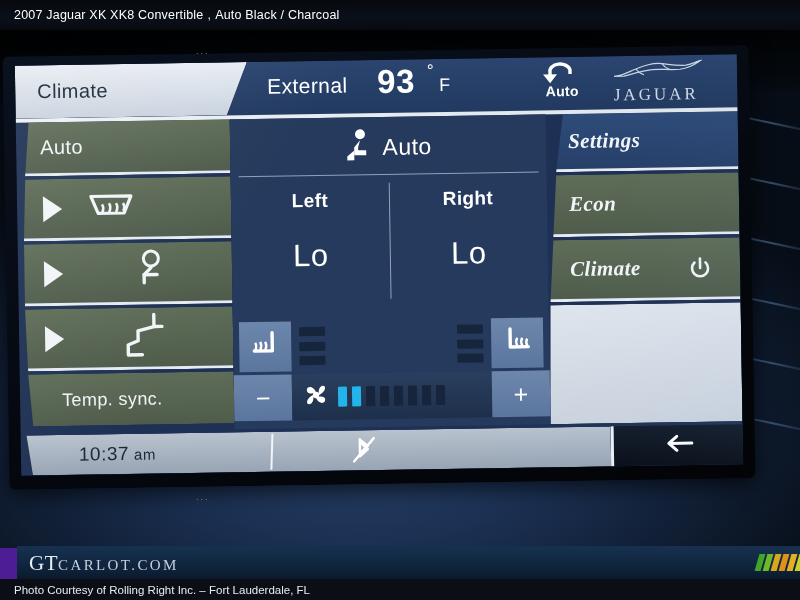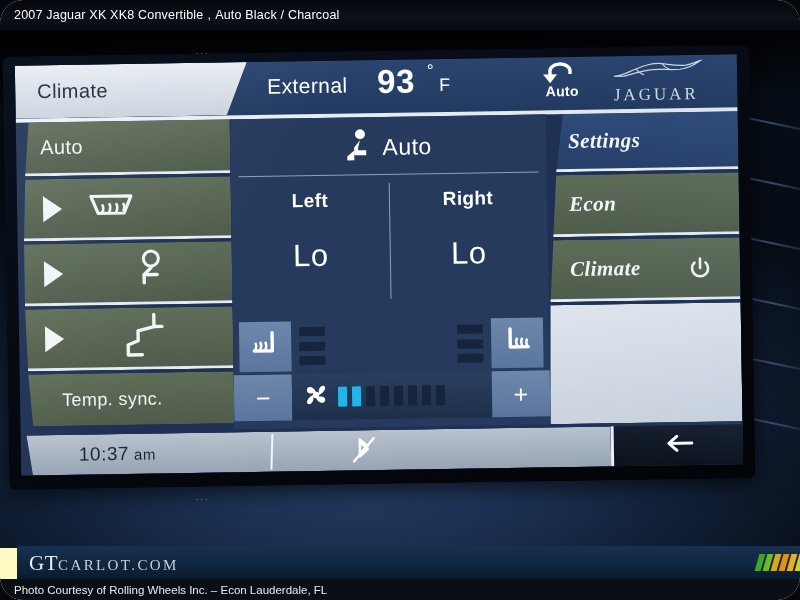--- a/index.html
+++ b/index.html
@@ -8,23 +8,22 @@
     width: 800px; height: 600px;
     background: #05070c;
     font-family: "Liberation Sans", sans-serif;
     overflow: hidden;
     position: relative;
   }
 
   
   #photo {
     position: absolute; inset: 0;
-    background: #fef9c3;
+    background: #4c1d95;
     overflow: hidden;
-    border-radius: 23px;
   }
 
   
   #listing-bar {
     position: absolute; left: 0; top: 0; width: 800px; height: 30px;
     background: linear-gradient(180deg,#06080d 0%, #0b1019 60%, #070a10 100%);
     color: #ffffff;
     font-size: 12.5px;
     letter-spacing: .2px;
     display: flex; align-items: center;
@@ -501,16 +500,16 @@
         <i style="background: rgb(63, 166, 42);"></i>
         <i style="background: rgb(111, 184, 43);"></i>
         <i style="background: rgb(213, 168, 30);"></i>
         <i style="background: rgb(224, 144, 28);"></i>
         <i style="background: rgb(226, 176, 34);"></i>
         <i style="background: rgb(201, 209, 42);"></i>
       </div>
   </div>
 
   <div id="credit-bar">
-    <span>Photo Courtesy of Rolling Wheels Inc. – Econ Lauderdale, FL</span>
+    <span>Photo Courtesy of Rolling Right Inc. – Fort Lauderdale, FL</span>
   </div>
 
 </div>
 
 </body></html>

